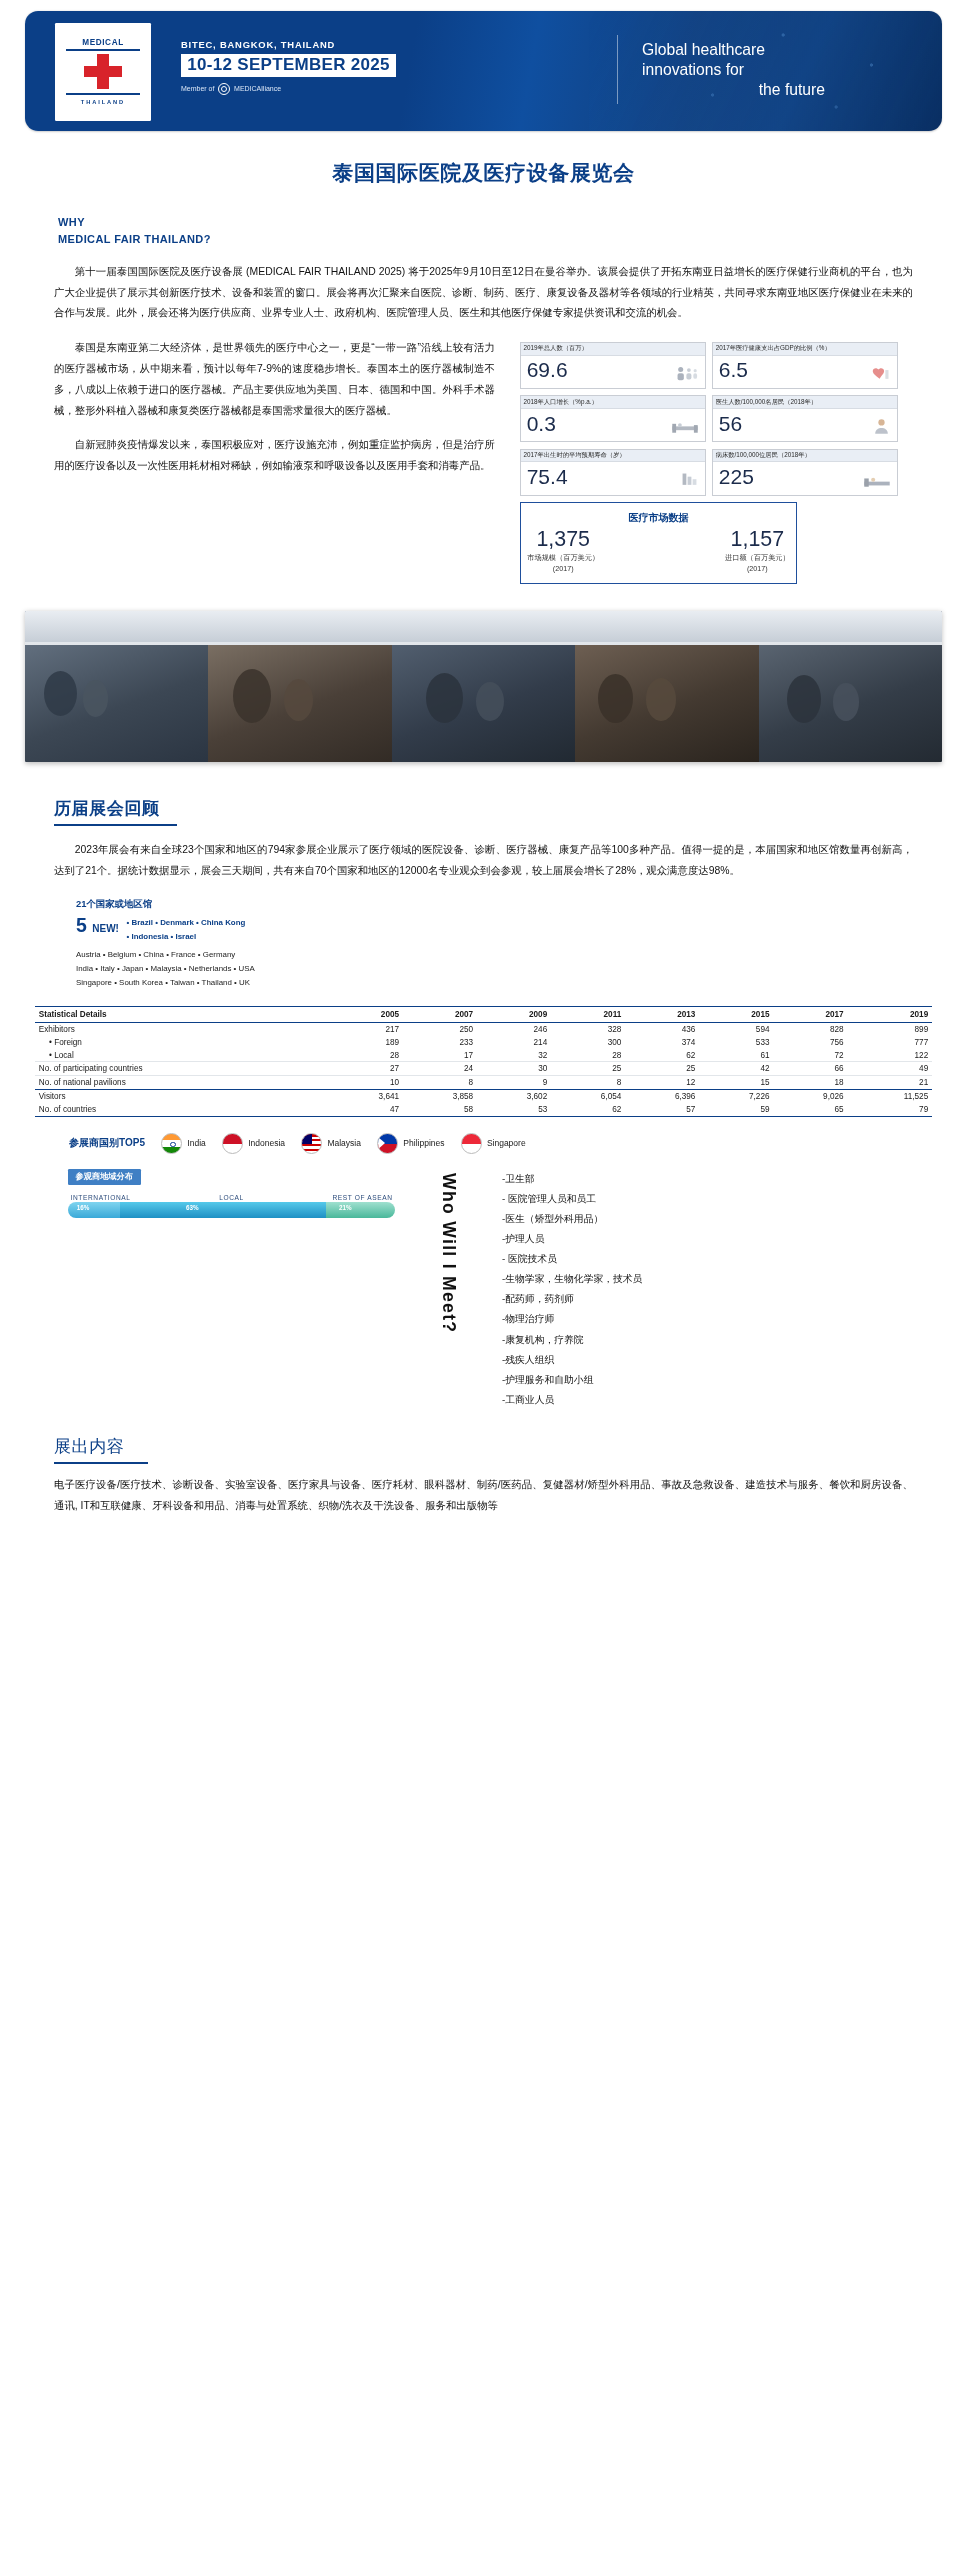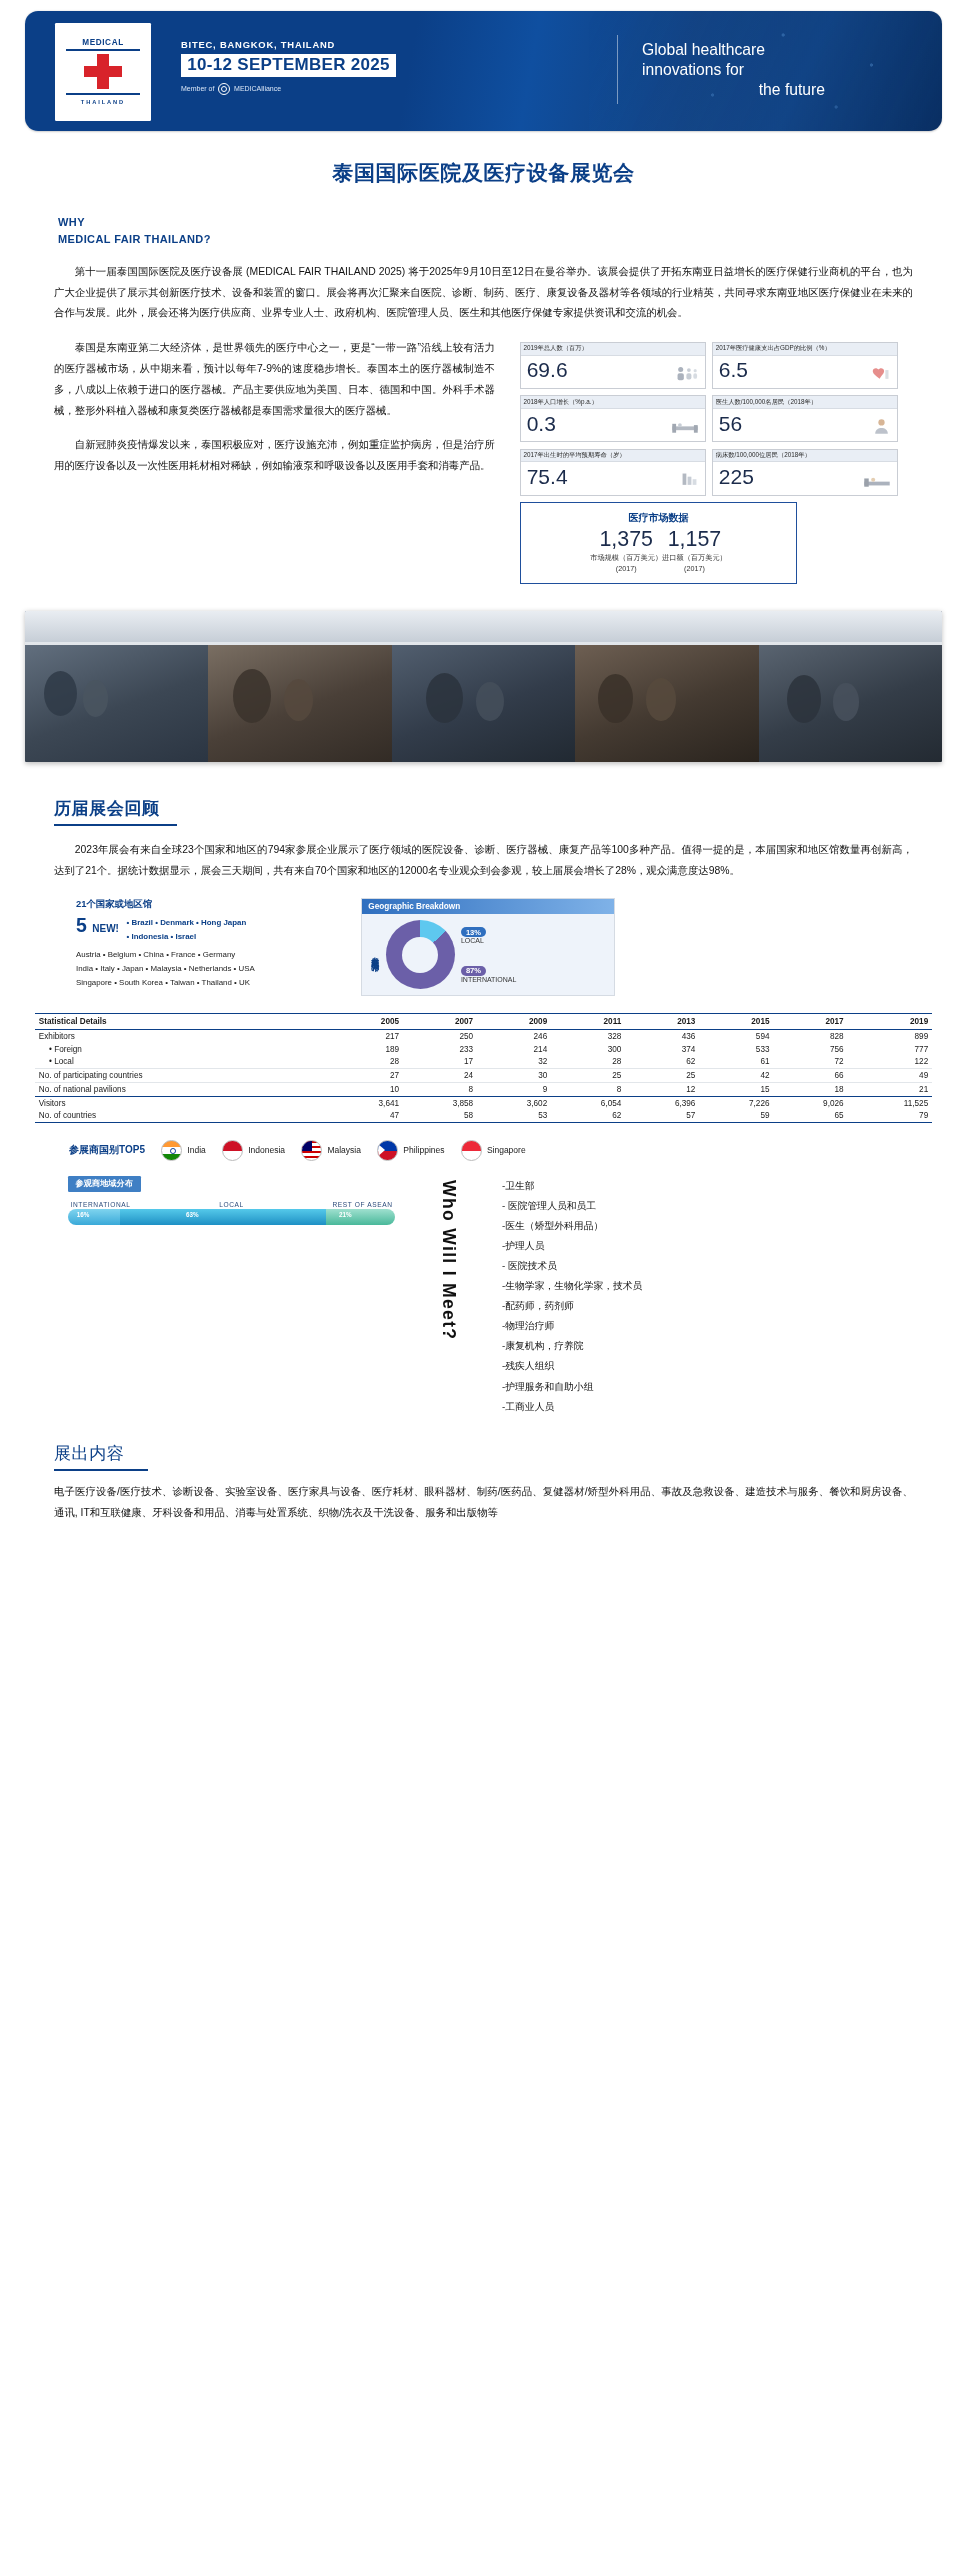--- a/index.html
+++ b/index.html
@@ -75,21 +75,21 @@
   }
   .stat-card{border:0.6px solid #c9cdd4;background:#fff;padding:4.4px 5.7px 3.8px 5.7px;position:relative;height:47px;box-sizing:border-box;}
   .stat-card .cap{font-size:6.3px;color:#2a2a2a;background:#e9eef5;display:block;padding:1.3px 2.5px;margin:-4.4px -5.7px 3.8px -5.7px;border-bottom:0.6px solid #d7dce3;}
   .stat-card .val{font-size:21px;color:#1b2b4b;font-weight:400;line-height:1;}
   .stat-card .ico{position:absolute;right:6.3px;bottom:5px;opacity:.65;}
 
   .market-box{
     border:0.6px solid #1f4f9c;width:277px;margin-top:6.3px;padding:7.6px 6.3px 10px 6.3px;box-sizing:border-box;text-align:center;
   }
   .market-box .mb-title{color:#0b3f87;font-weight:700;font-size:10px;margin-bottom:3.8px;}
-  .mb-row{display:flex;justify-content:center;}
+  .mb-row{display:flex;justify-content:space-between;}
   .mb-item .num{font-size:21.4px;color:#1b2b4b;line-height:1.1;}
   .mb-item .lbl{font-size:7.2px;color:#333;margin-top:1.3px;}
 
   
   .photo-strip{
     margin:26.4px 25px 0 25px;height:151px;position:relative;border-radius:1.3px;overflow:hidden;
     background:linear-gradient(180deg,#cfd6de 0%,#aab4c0 100%);
     box-shadow:0 1.9px 5px rgba(0,0,0,.25);
   }
   .photo-strip .pic{position:absolute;inset:0;display:flex;}
@@ -355,48 +355,31 @@
 
   <div class="review-visuals">
     <div class="pavilion">
       <div class="pav-title">21个国家或地区馆</div>
       <div class="pav-row">
         <div class="pav-new">
           <span>5</span>
           <small>NEW!</small>
         </div>
         <div class="pav-list">
-          <div>• Brazil • Denmark • Hong Japan</div>
+          <div>• Brazil • Denmark • China Kong</div>
           <div>• Indonesia • Israel</div>
         </div>
       </div>
       <div class="pav-sub">
         <div>Austria • Belgium • China • France • Germany</div>
         <div>India • Italy • Japan • Malaysia • Netherlands • USA</div>
         <div>Singapore • South Korea • Taiwan • Thailand • UK</div>
       </div>
     </div>
 
-    <div class="geo">
-      <div class="geo-head">Geographic Breakdown</div>
-      <div class="geo-body">
-        <div class="geo-vert">参展商地域分布</div>
-        <div class="donut"></div>
-        <div class="geo-labels">
-          <div class="geo-l1">
-            <span class="pill">13%</span>
-            <div>LOCAL</div>
-          </div>
-          <div>
-            <span class="pill purple">87%</span>
-            <div>INTERNATIONAL</div>
-          </div>
-        </div>
-      </div>
-    </div>
   </div>
 
   <table class="stats">
     <thead>
       <tr>
         <th>Statistical Details</th>
         <th>2005</th>
         <th>2007</th>
         <th>2009</th>
         <th>2011</th>

